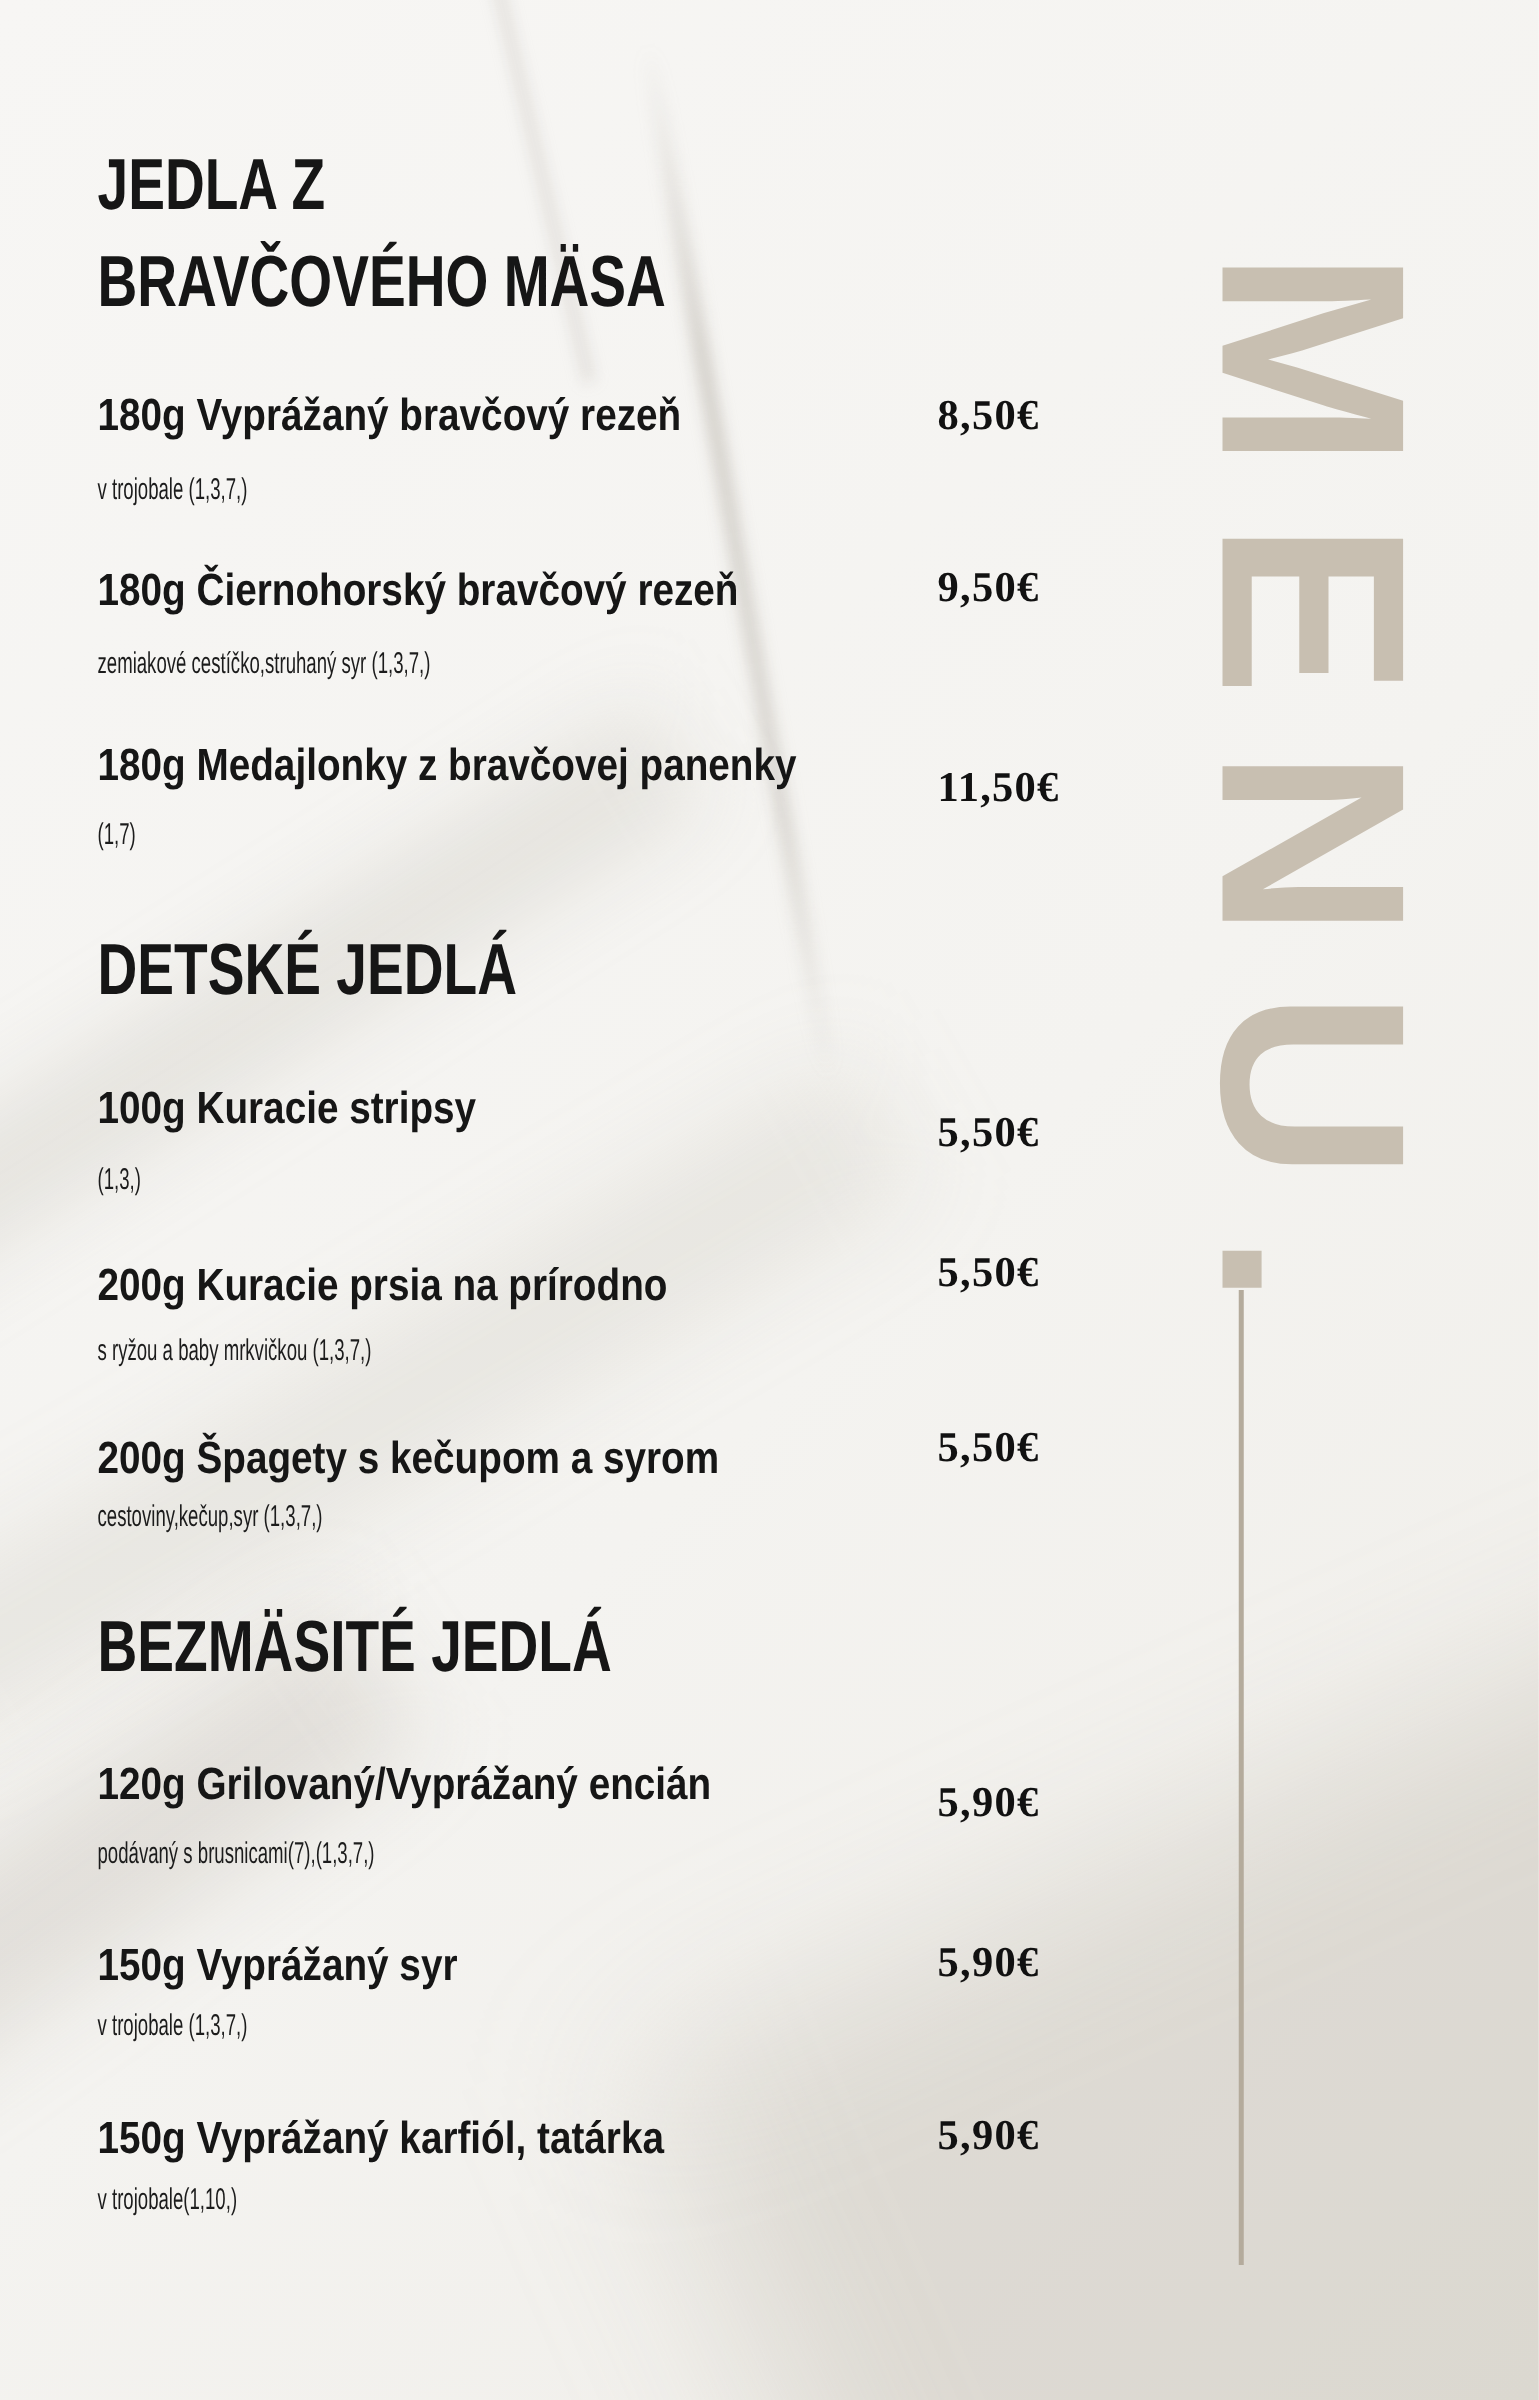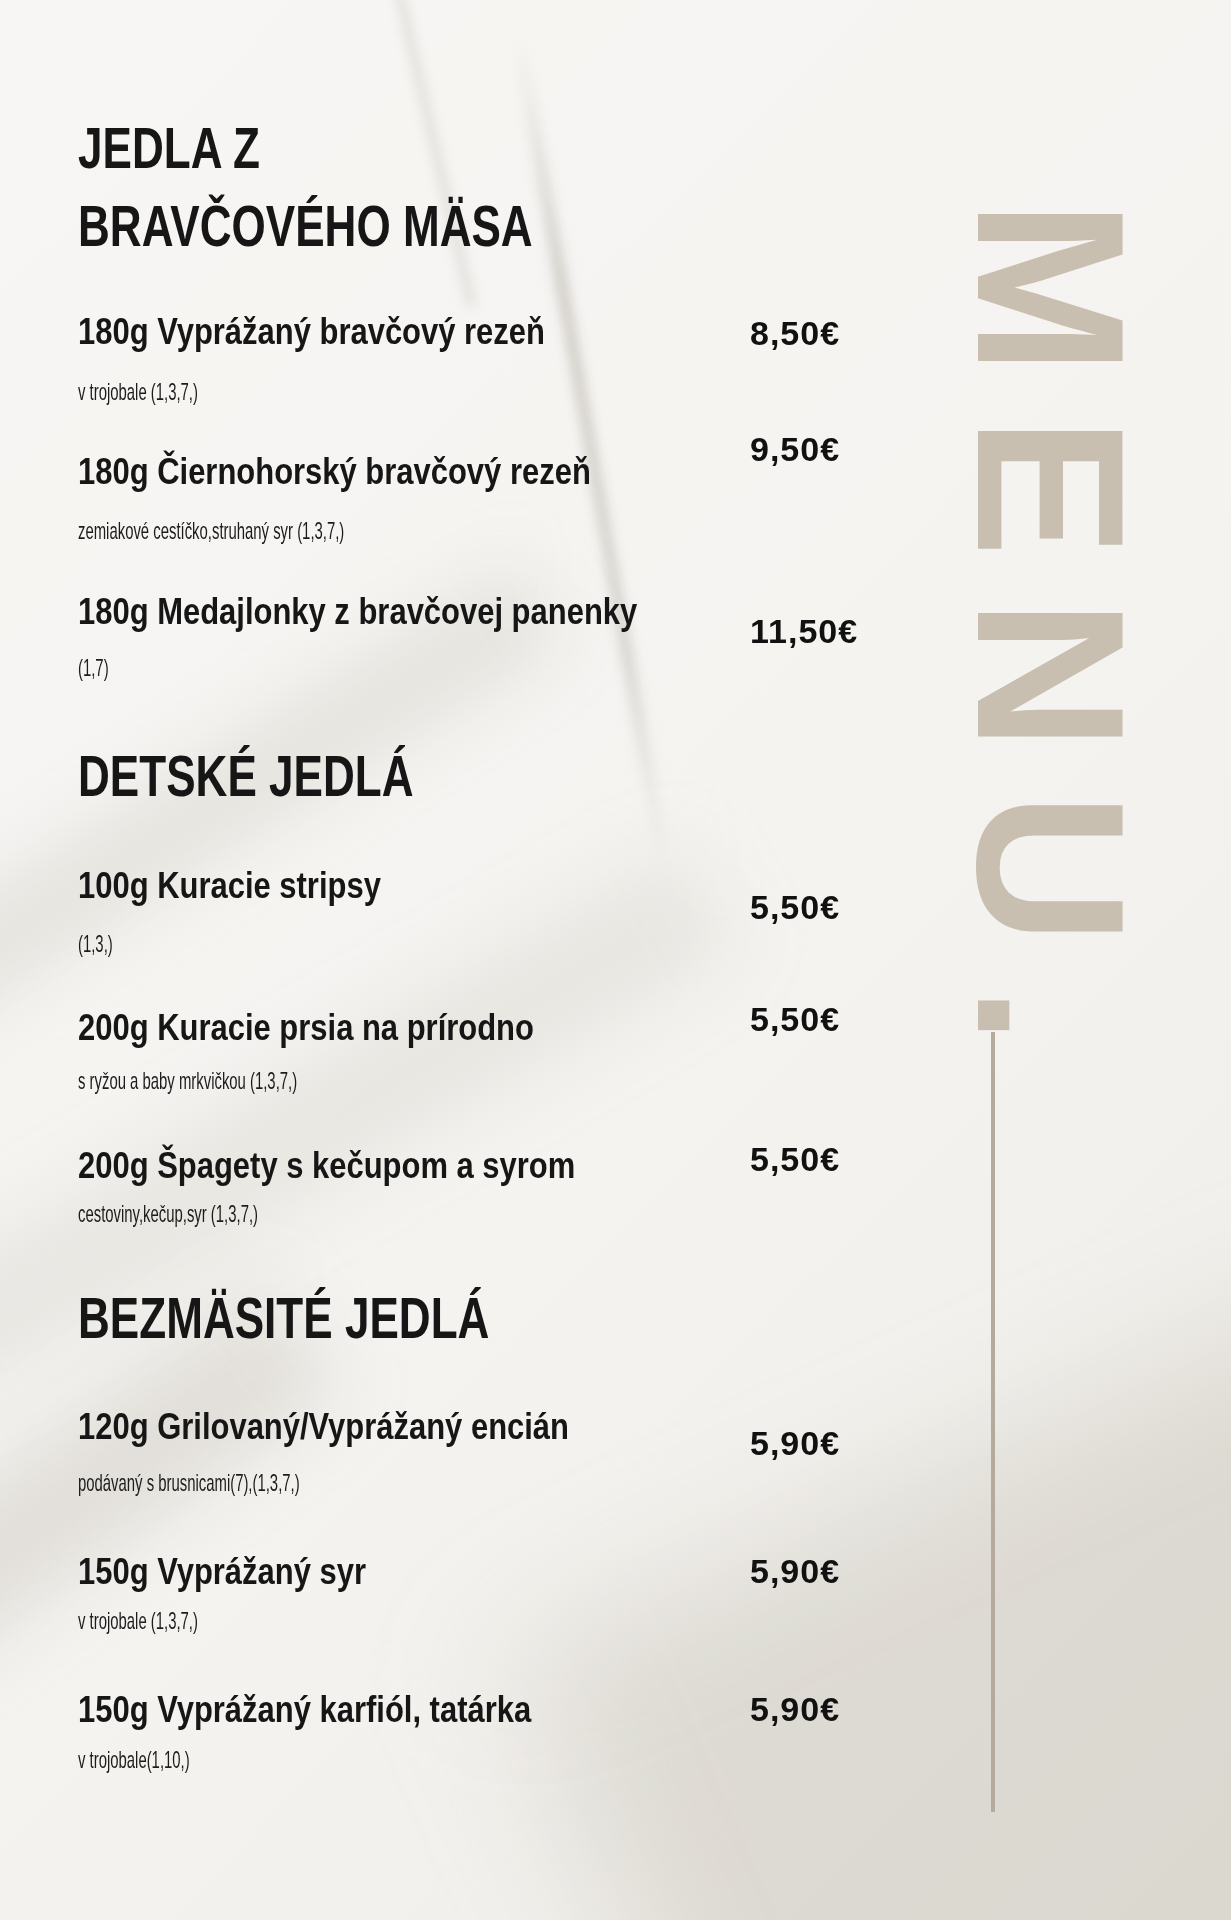--- a/index.html
+++ b/index.html
@@ -20,25 +20,25 @@
     background:rgba(166,158,144,.17);filter:blur(40px);}
   .band3{left:-170px;top:1420px;width:520px;height:130px;transform:rotate(-35deg);
     background:rgba(160,152,138,.22);filter:blur(38px);}
   .band4{left:620px;top:1430px;width:980px;height:760px;transform:rotate(-24deg);
     background:rgba(170,162,148,.28);filter:blur(70px);}
 
   .txt{position:absolute;white-space:nowrap;line-height:1;}
   .sec-title{left:78px;font-size:58px;font-weight:bold;transform:scaleX(.76);transform-origin:left top;color:#161616;}
   .item-name{left:78px;font-size:36px;font-weight:bold;transform:scaleX(.86);transform-origin:left top;color:#161616;}
   .item-desc{left:78px;font-size:24px;font-weight:normal;transform:scaleX(.62);transform-origin:left top;color:#1c1c1c;}
-  .price{left:750px;font-size:34px;font-weight:bold;letter-spacing:1px;color:#111;}
+  .price{left:750px;font-size:34px;font-weight:bold;letter-spacing:1px;color:#111;font-family:Liberation Serif, serif;}
 
   .t1a{top:119px}.t1b{top:197px}.t2{top:747px}.t3{top:1289px}
   .i1n{top:314px}.i1d{top:380px}.i1p{top:316px}
-  .i2n{top:454px}.i2d{top:519px}.i2p{top:432px}
+  .i2n{top:454px}.i2d{top:519px}.i2p{top:454px}
   .i3n{top:594px}.i3d{top:656px}.i3p{top:614px}
   .i4n{top:868px}.i4d{top:932px}.i4p{top:890px}
   .i5n{top:1010px}.i5d{top:1069px}.i5p{top:1002px}
   .i6n{top:1148px}.i6d{top:1202px}.i6p{top:1142px}
   .i7n{top:1409px}.i7d{top:1471px}.i7p{top:1426px}
   .i8n{top:1554px}.i8d{top:1609px}.i8p{top:1554px}
   .i9n{top:1692px}.i9d{top:1748px}.i9p{top:1692px}
 
   .watermark{
     position:absolute;left:1155px;top:200px;white-space:nowrap;

